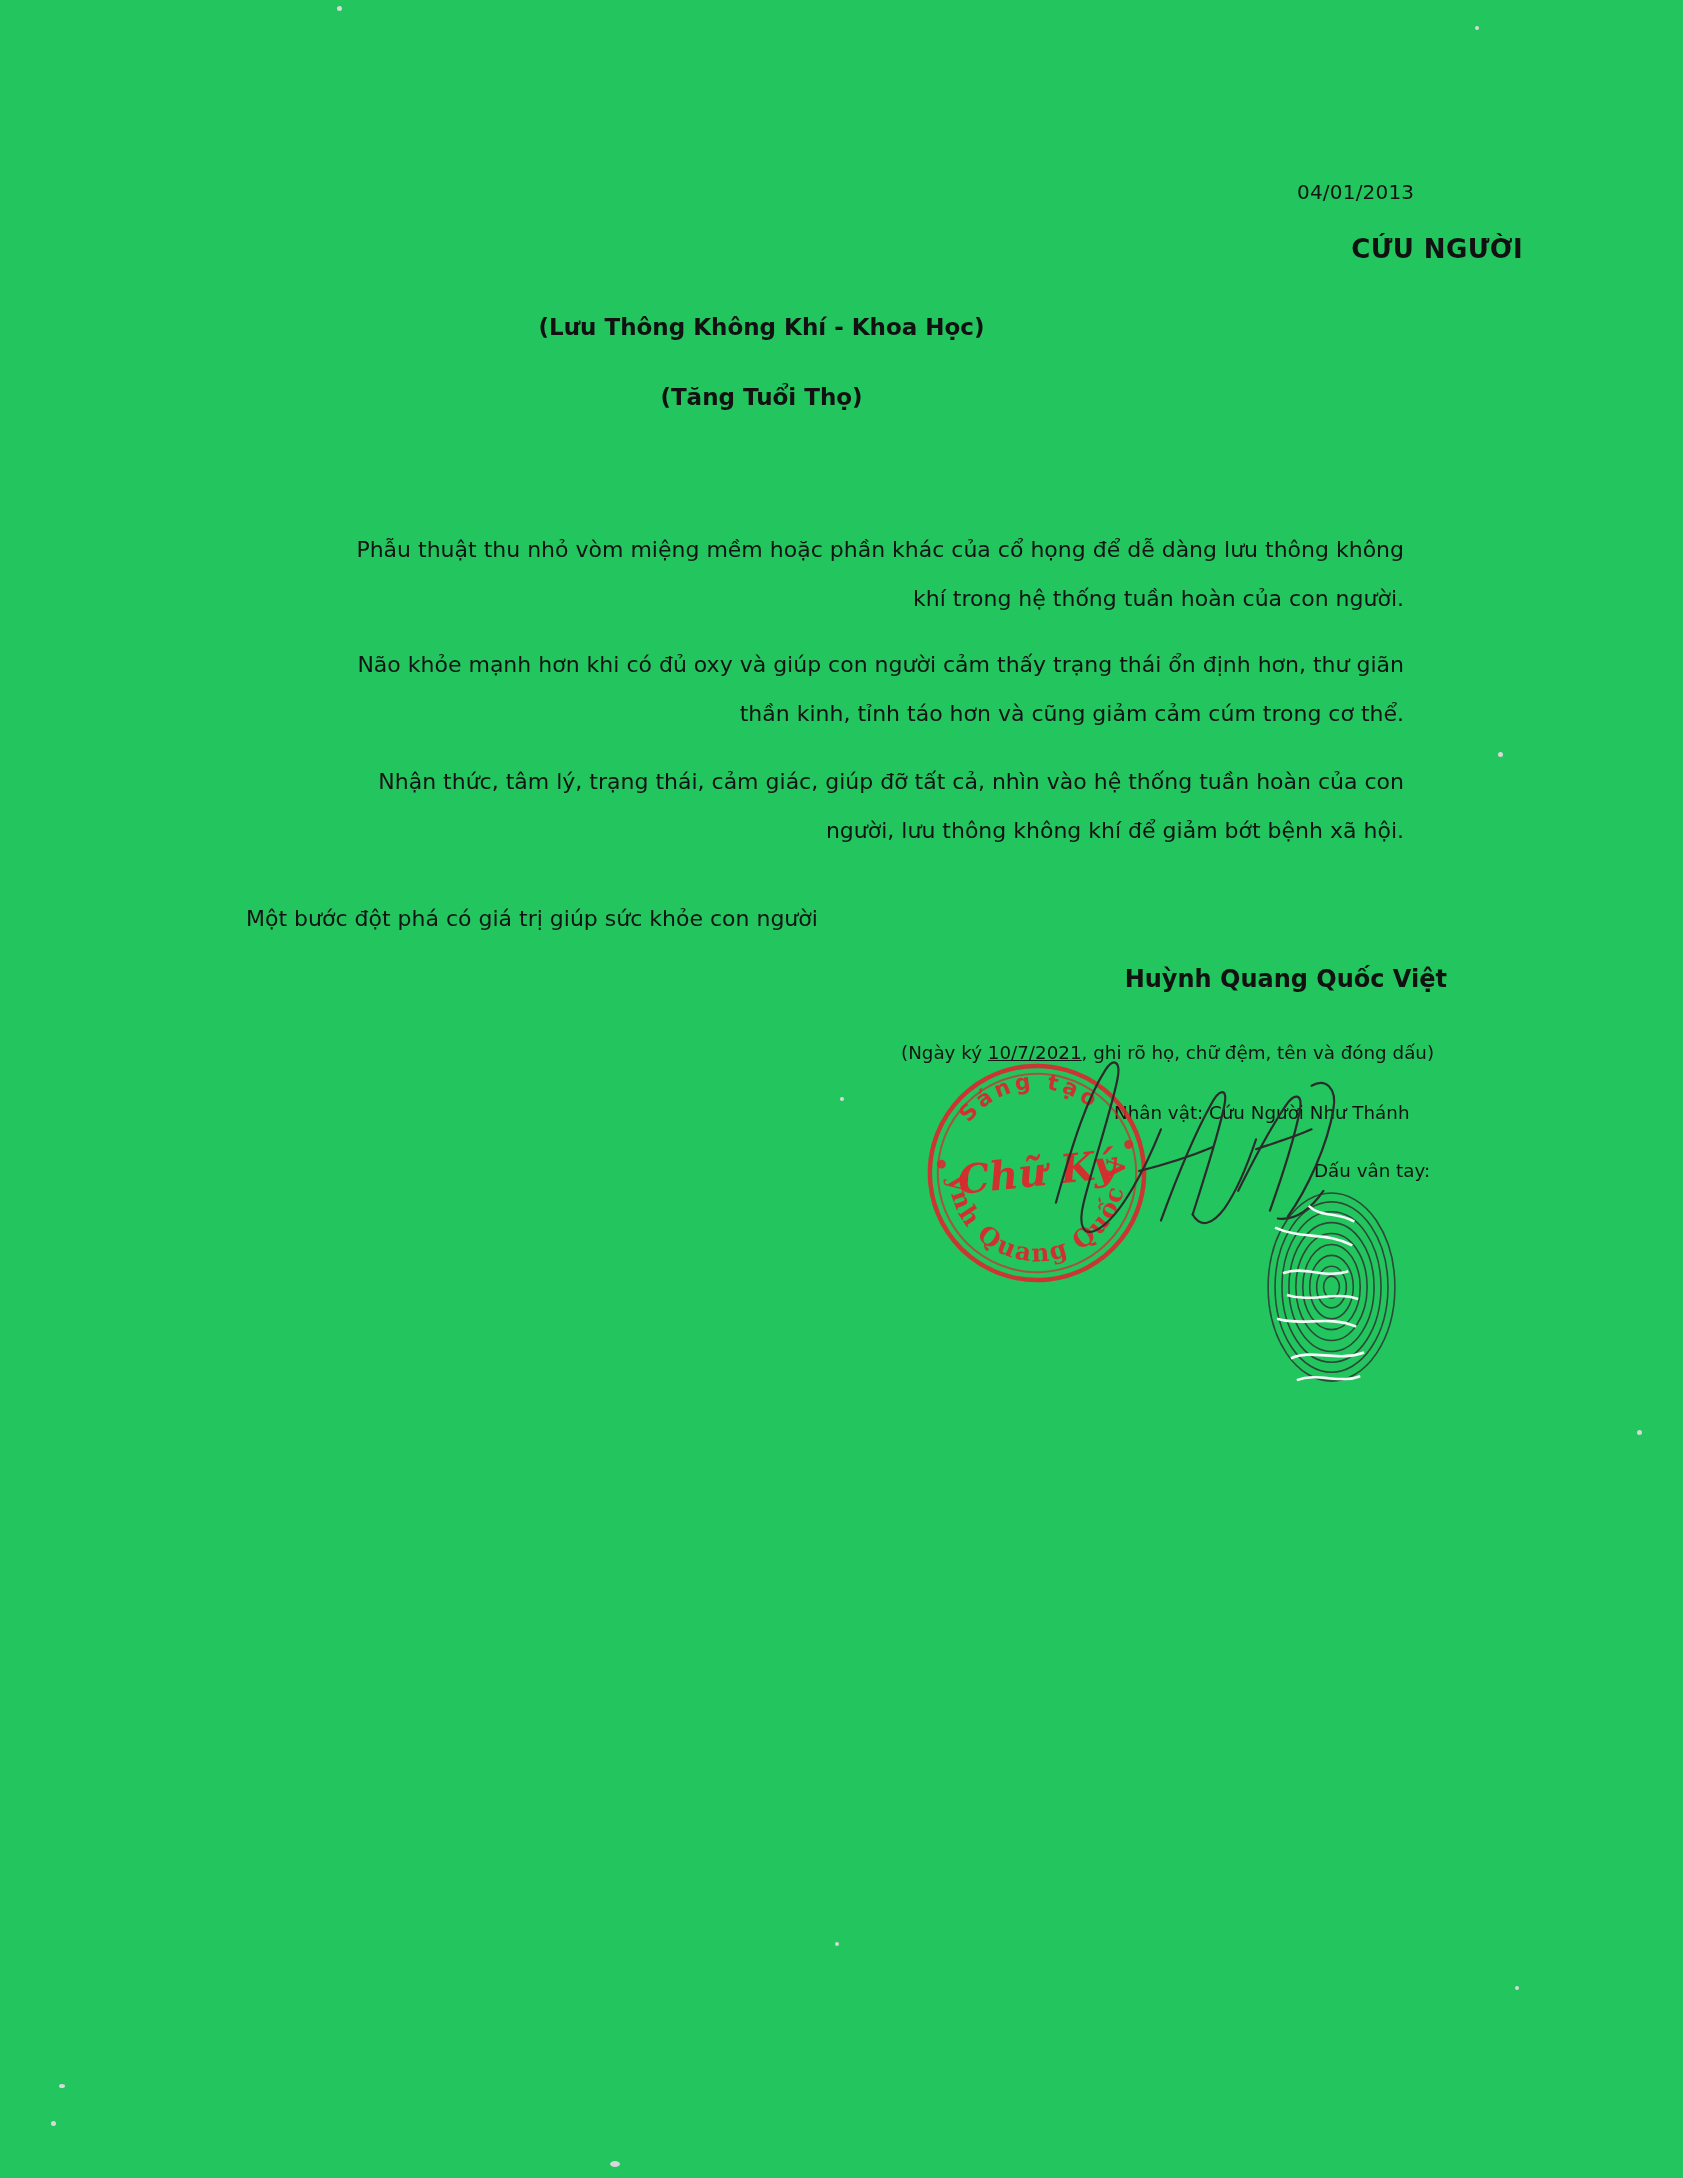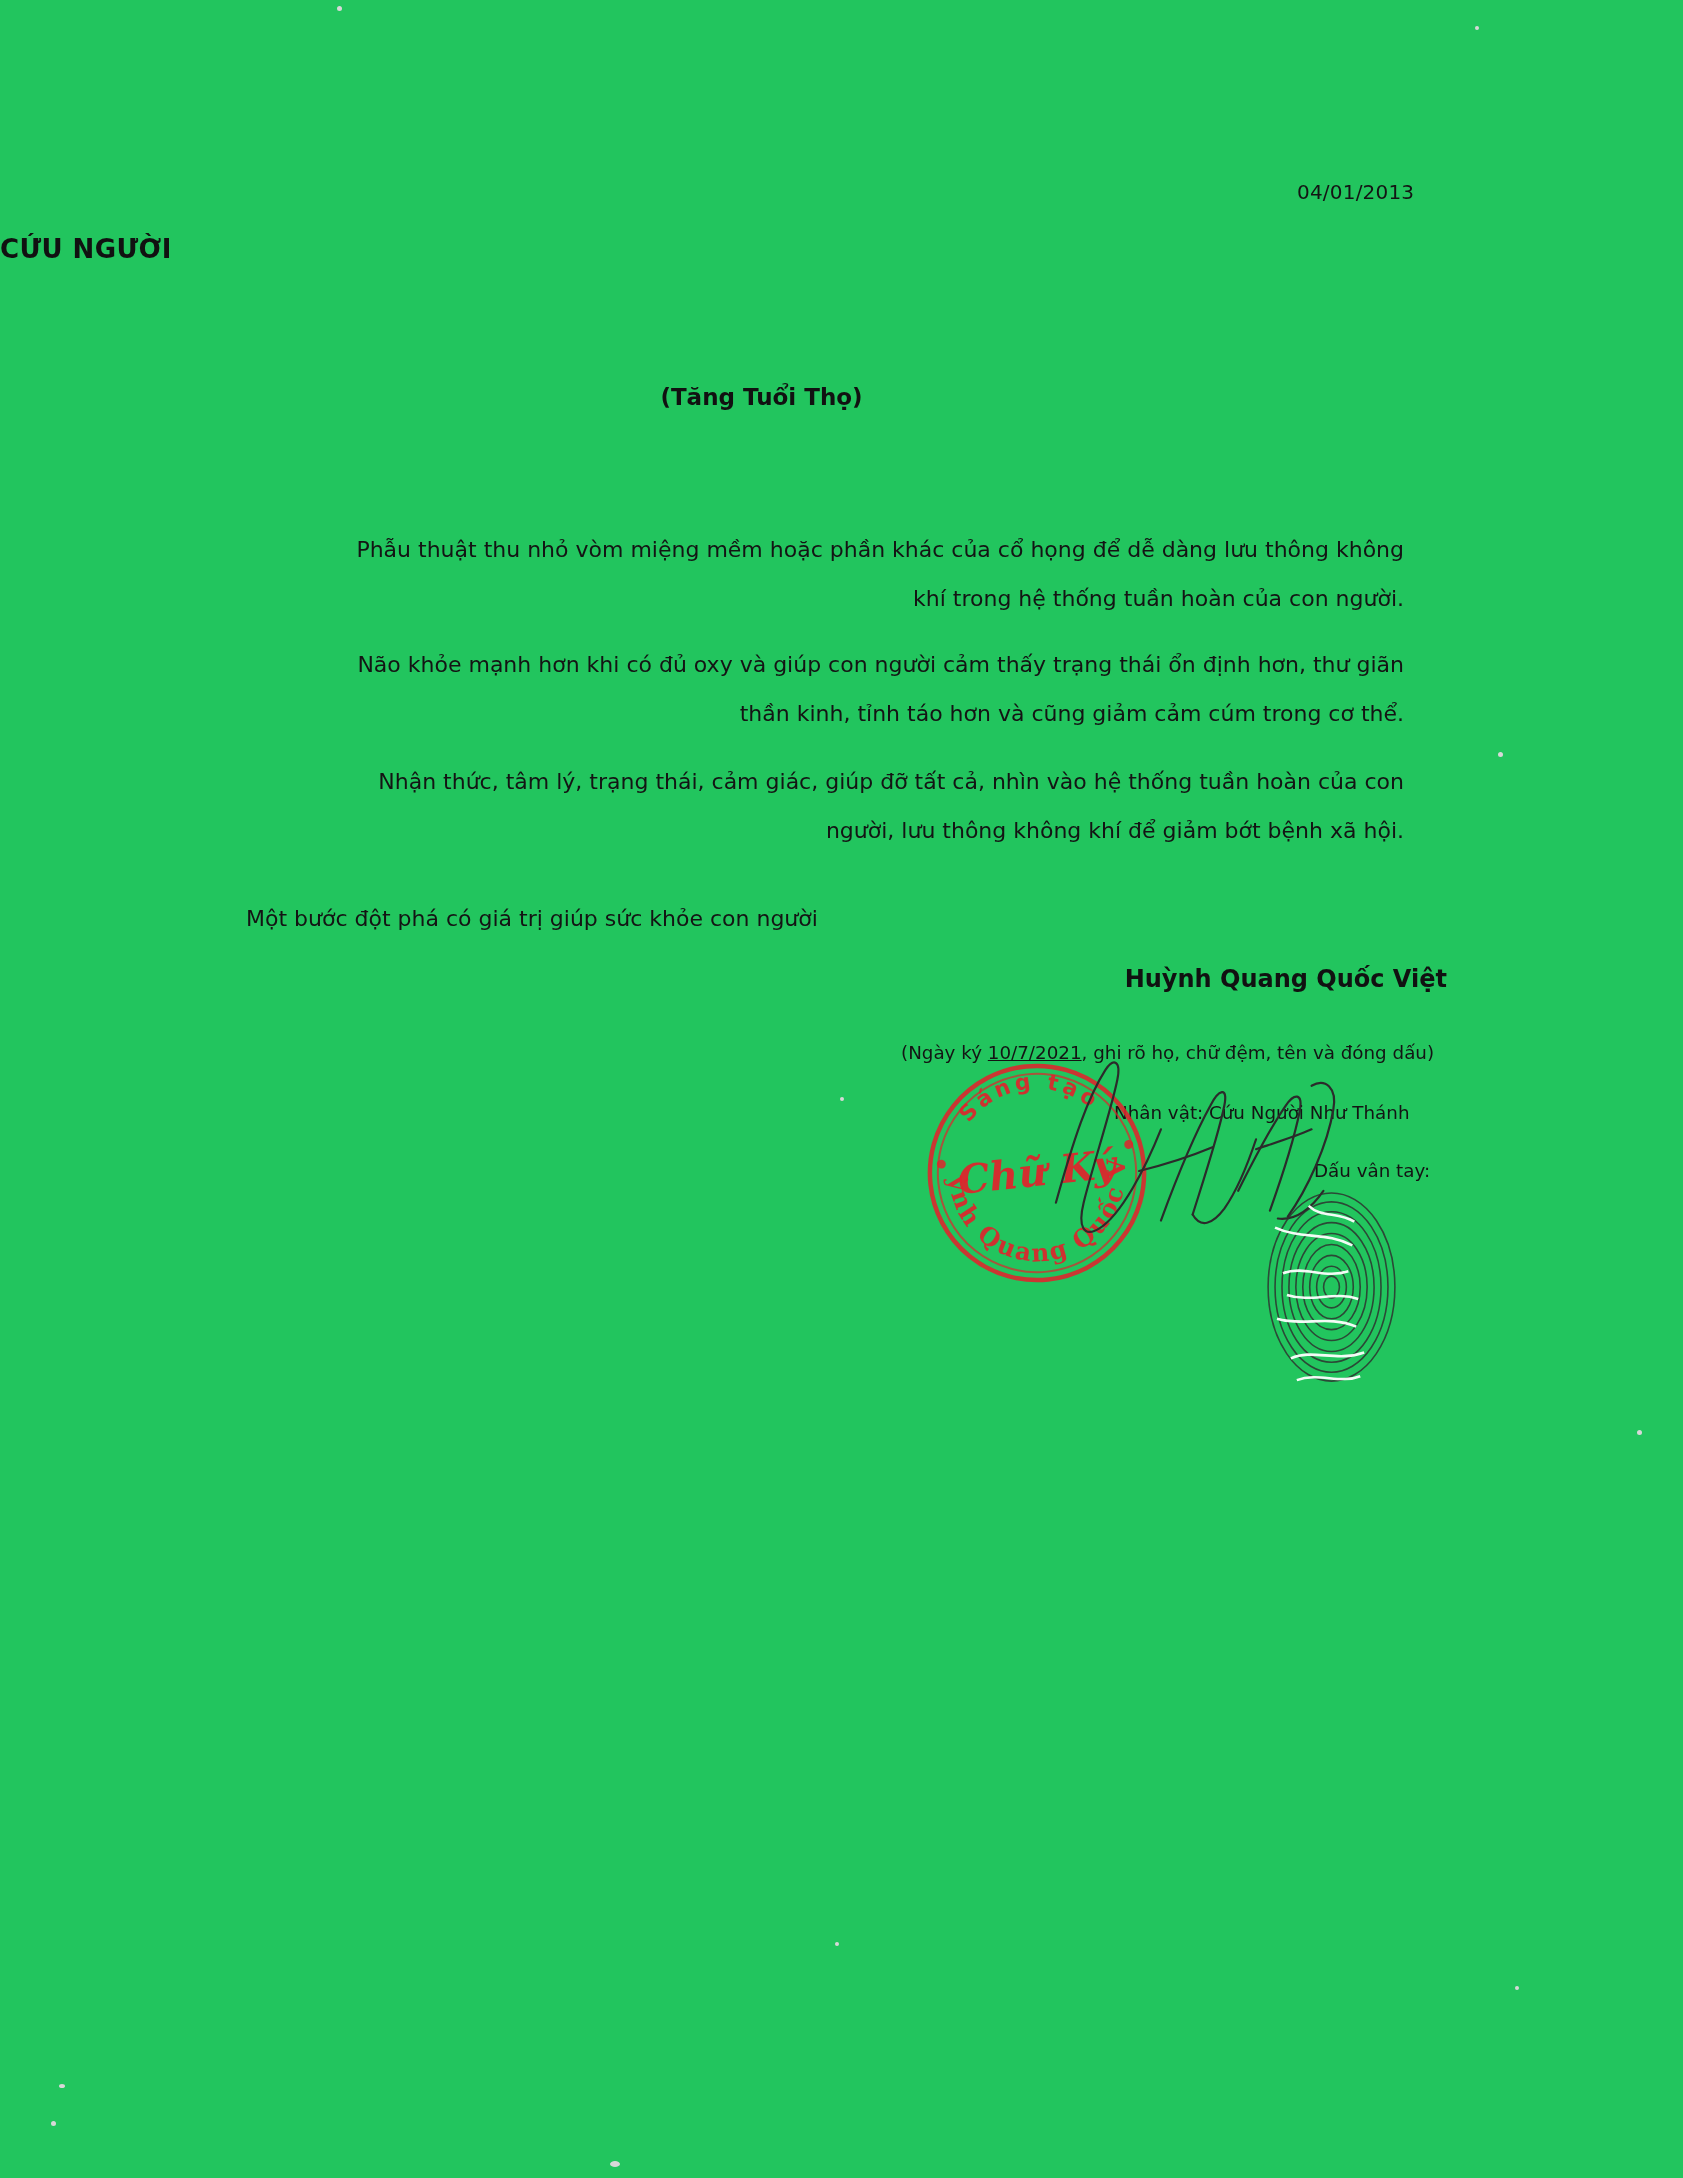--- a/index.html
+++ b/index.html
@@ -48,21 +48,21 @@
     font-size: 20px;
     letter-spacing: 0.2px;
     color: #141414;
   }
 
   .title-main {
     position: absolute;
     left: 0;
     top: 234px;
     width: 1683px;
-    text-align: left;
+    text-align: right;
     padding-right: 160px;
     box-sizing: border-box;
     font-size: 26px;
     font-weight: bold;
     letter-spacing: 0.4px;
     color: #111111;
   }
 
   .subtitle-1 {
     position: absolute;
@@ -202,20 +202,21 @@
   <div class="scan-speck" style="left:59px; top:2084px; width:6px; height:4px;"></div>
   <div class="scan-speck" style="left:51px; top:2121px; width:5px; height:5px;"></div>
   <div class="scan-speck" style="left:610px; top:2161px; width:10px; height:6px;"></div>
 
   <div class="doc-body">
 
     <div class="date-line">04/01/2013</div>
 
     <div class="title-main">CỨU NGƯỜI</div>
 
+    <div class="subtitle-1">(Lưu Thông Không Khí - Khoa Học)</div>
 
     <div class="subtitle-2">(Tăng Tuổi Thọ)</div>
 
     <p class="para p1">Phẫu thuật thu nhỏ vòm miệng mềm hoặc phần khác của cổ họng để dễ dàng lưu thông không khí trong hệ thống tuần hoàn của con người.</p>
 
     <p class="para p2">Não khỏe mạnh hơn khi có đủ oxy và giúp con người cảm thấy trạng thái ổn định hơn, thư giãn thần kinh, tỉnh táo hơn và cũng giảm cảm cúm trong cơ thể.</p>
 
     <p class="para p3">Nhận thức, tâm lý, trạng thái, cảm giác, giúp đỡ tất cả, nhìn vào hệ thống tuần hoàn của con người, lưu thông không khí để giảm bớt bệnh xã hội.</p>
 
     <div class="closing-line">Một bước đột phá có giá trị giúp sức khỏe con người</div>

